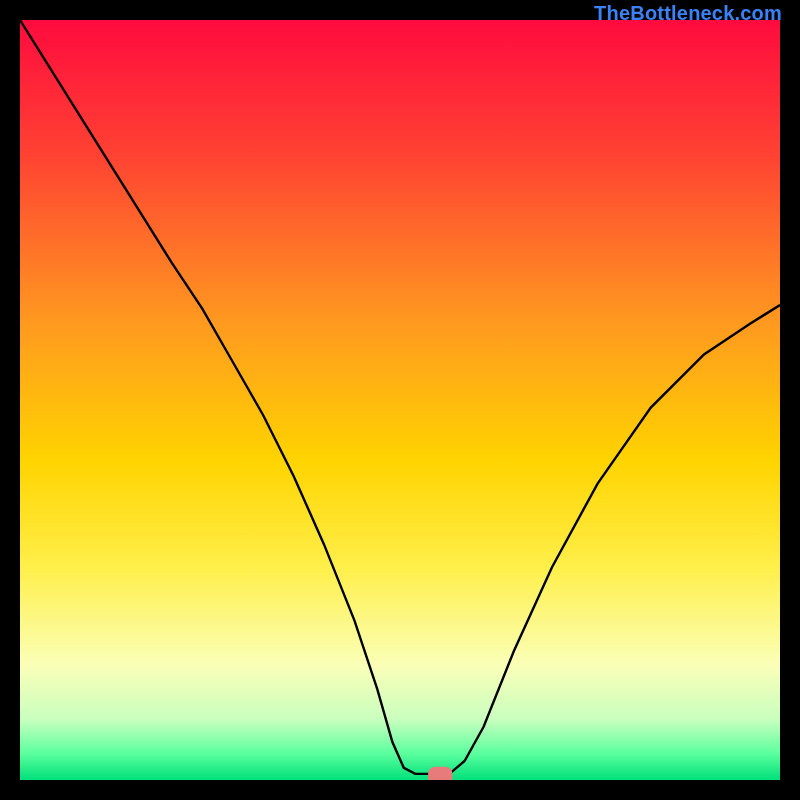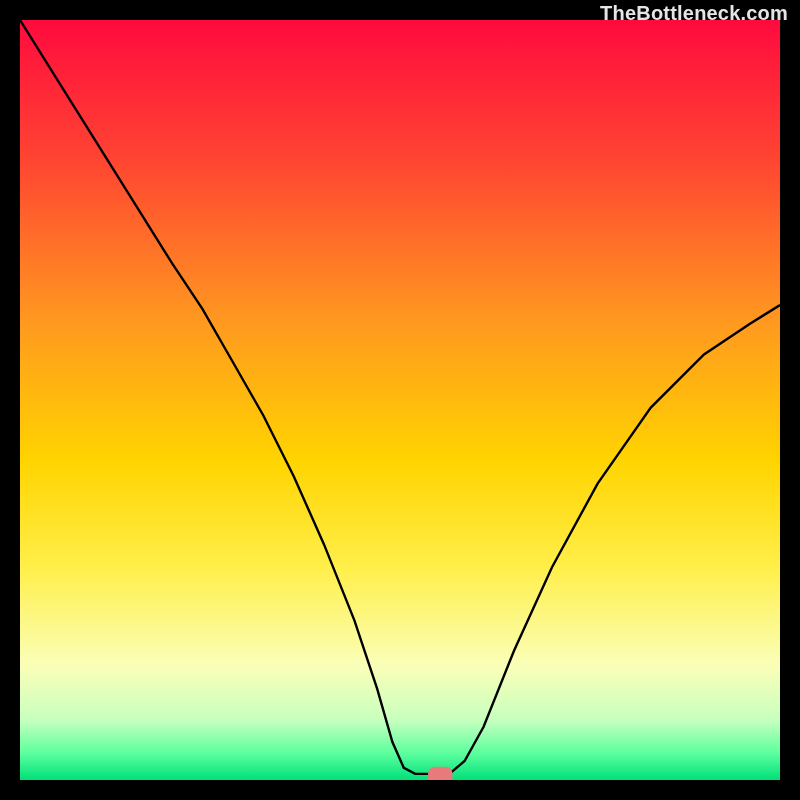--- a/index.html
+++ b/index.html
@@ -19,25 +19,25 @@
   .plot {
     position: absolute;
     left: 20px;
     top: 20px;
     width: 760px;
     height: 760px;
   }
   .watermark {
     position: absolute;
     top: 2px;
-    right: 12px;
+    right: 18px;
     font-family: Arial, Helvetica, sans-serif;
     font-size: 20px;
     font-weight: 600;
-    color: #e5e5e5;
+    color: #3b82f6;
     letter-spacing: 0.2px;
     user-select: none;
   }
 </style>
 </head>
 <body>
 
 <div class="frame">
   <div class="watermark">TheBottleneck.com</div>
 

